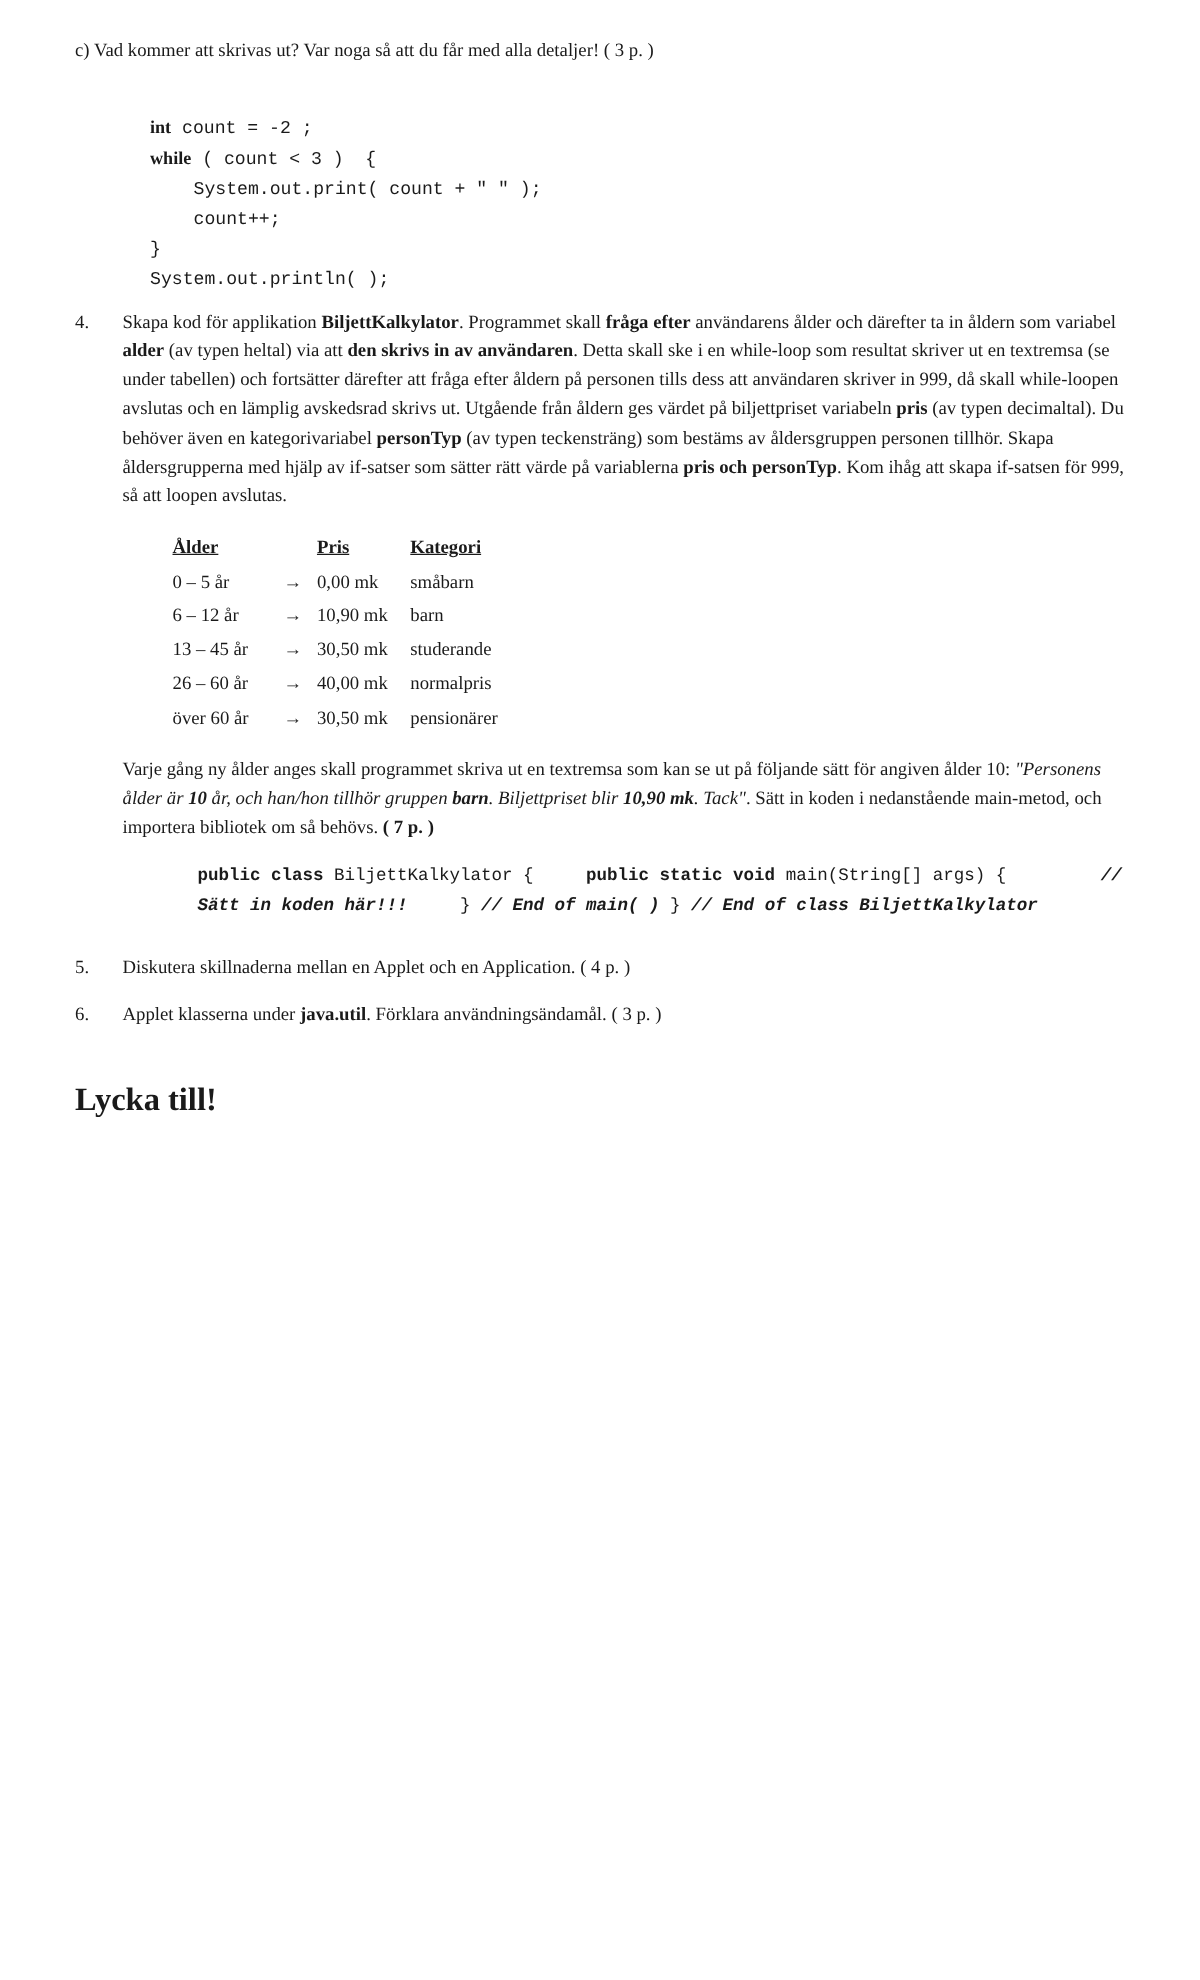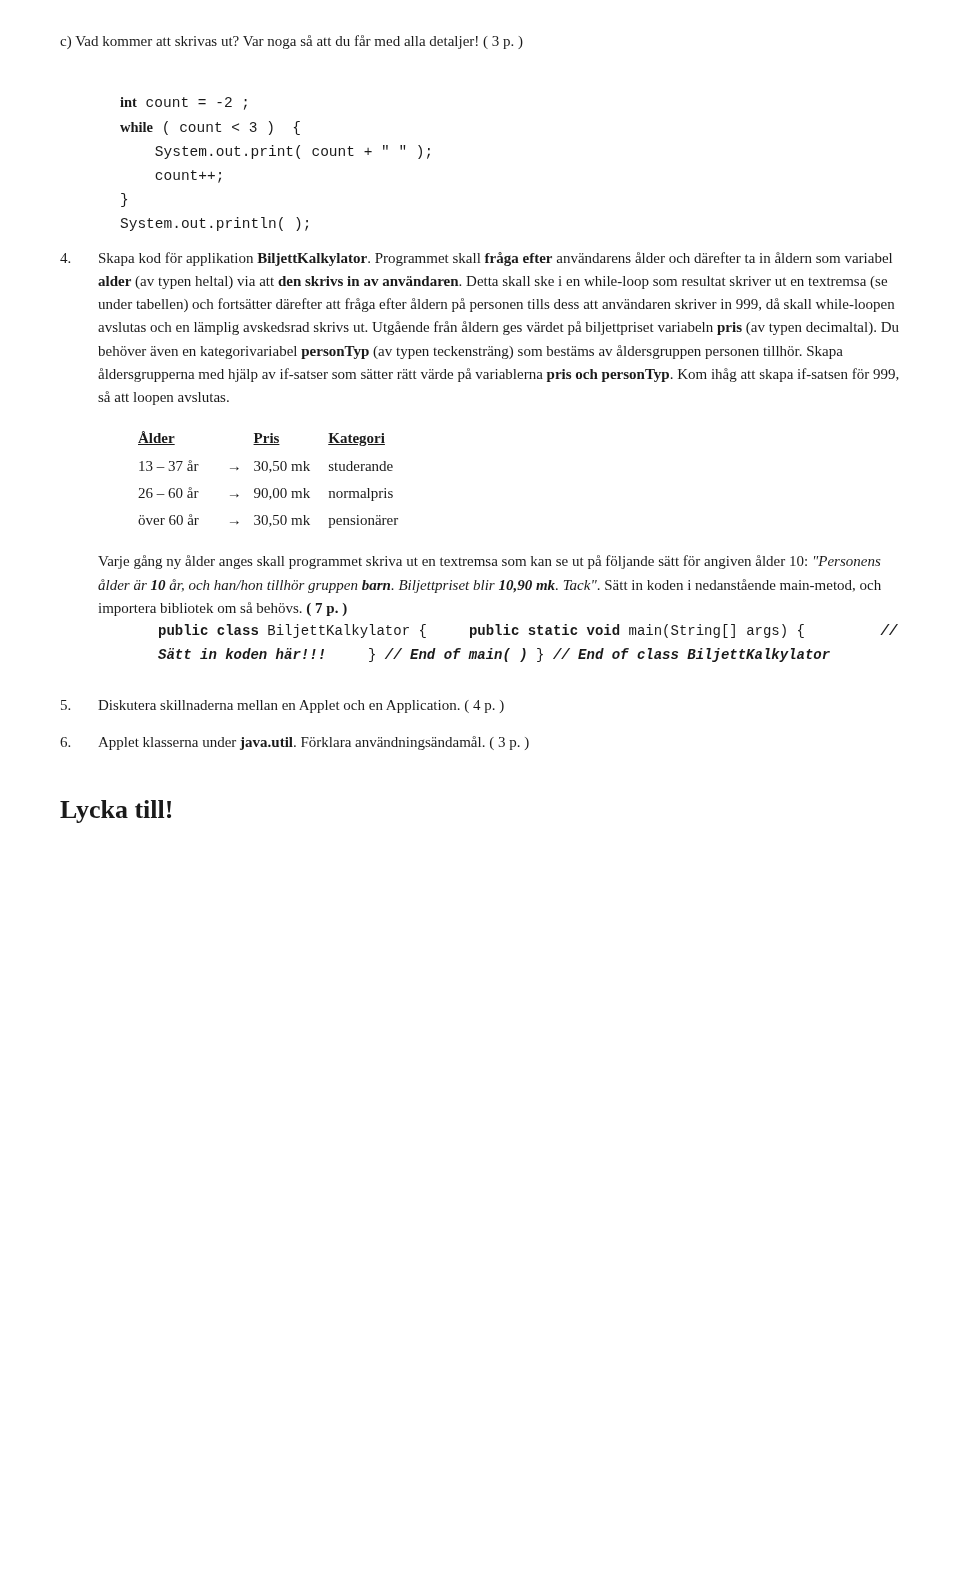--- a/index.html
+++ b/index.html
@@ -50,21 +50,21 @@
       padding: 0 10px;
     }
     .table-header {
       font-weight: bold;
       text-decoration: underline;
       margin-left: 35px;
     }
     .code-java {
       font-family: 'Courier New', Courier, monospace;
       font-size: 14px;
-      margin: 0 0 8px 60px;
+      margin: 15px 0 8px 60px;
       line-height: 1.7;
     }
     .code-java .kw { font-weight: bold; }
     .code-java .it { font-style: italic; font-weight: bold; }
     .lycka {
       text-align: left;
       font-size: 26px;
       font-weight: bold;
       margin-top: 36px;
     }
@@ -92,29 +92,41 @@
     
     <table class="age-table">
       <tbody>
           <tr>
         <td class="table-header">Ålder</td>
         <td>&nbsp;&nbsp;&nbsp;&nbsp;&nbsp;</td>
         <td class="table-header">Pris</td>
         <td class="table-header">Kategori</td>
       </tr>
       <tr>
-        <td>13 – 37 år</td>
+        <td>0 – 5 år</td>
+        <td class="arrow">→</td>
+        <td>0,00 mk</td>
+        <td>småbarn</td>
+      </tr>
+      <tr>
+        <td>6 – 12 år</td>
+        <td class="arrow">→</td>
+        <td>10,90 mk</td>
+        <td>barn</td>
+      </tr>
+      <tr>
+        <td>13 – 45 år</td>
         <td class="arrow">→</td>
         <td>30,50 mk</td>
         <td>studerande</td>
       </tr>
       <tr>
         <td>26 – 60 år</td>
         <td class="arrow">→</td>
-        <td>90,00 mk</td>
+        <td>40,00 mk</td>
         <td>normalpris</td>
       </tr>
       <tr>
         <td>över 60 år</td>
         <td class="arrow">→</td>
         <td>30,50 mk</td>
         <td>pensionärer</td>
       </tr>
     </tbody>
       </table>

